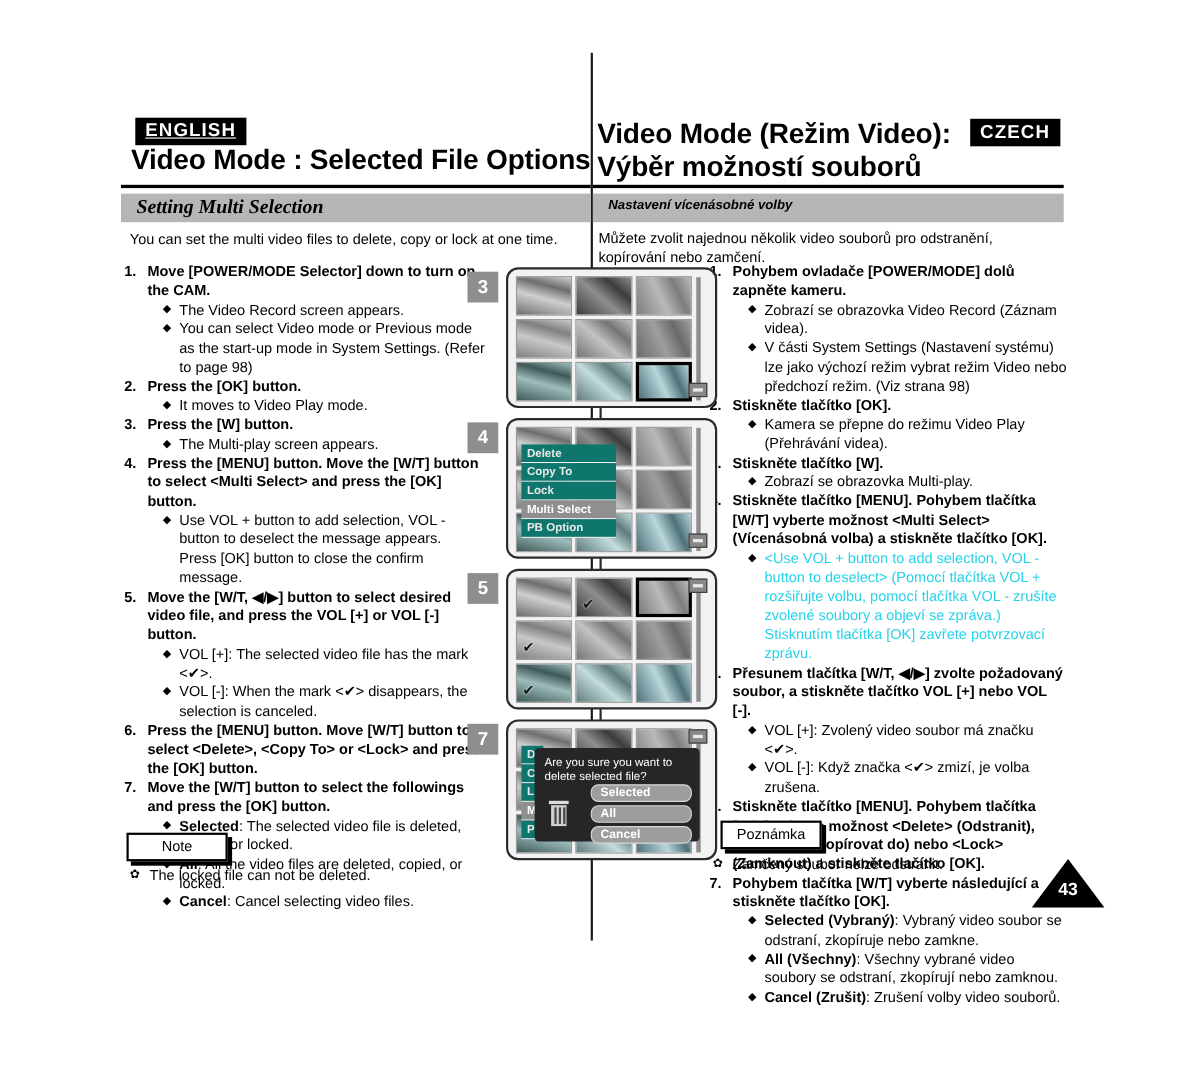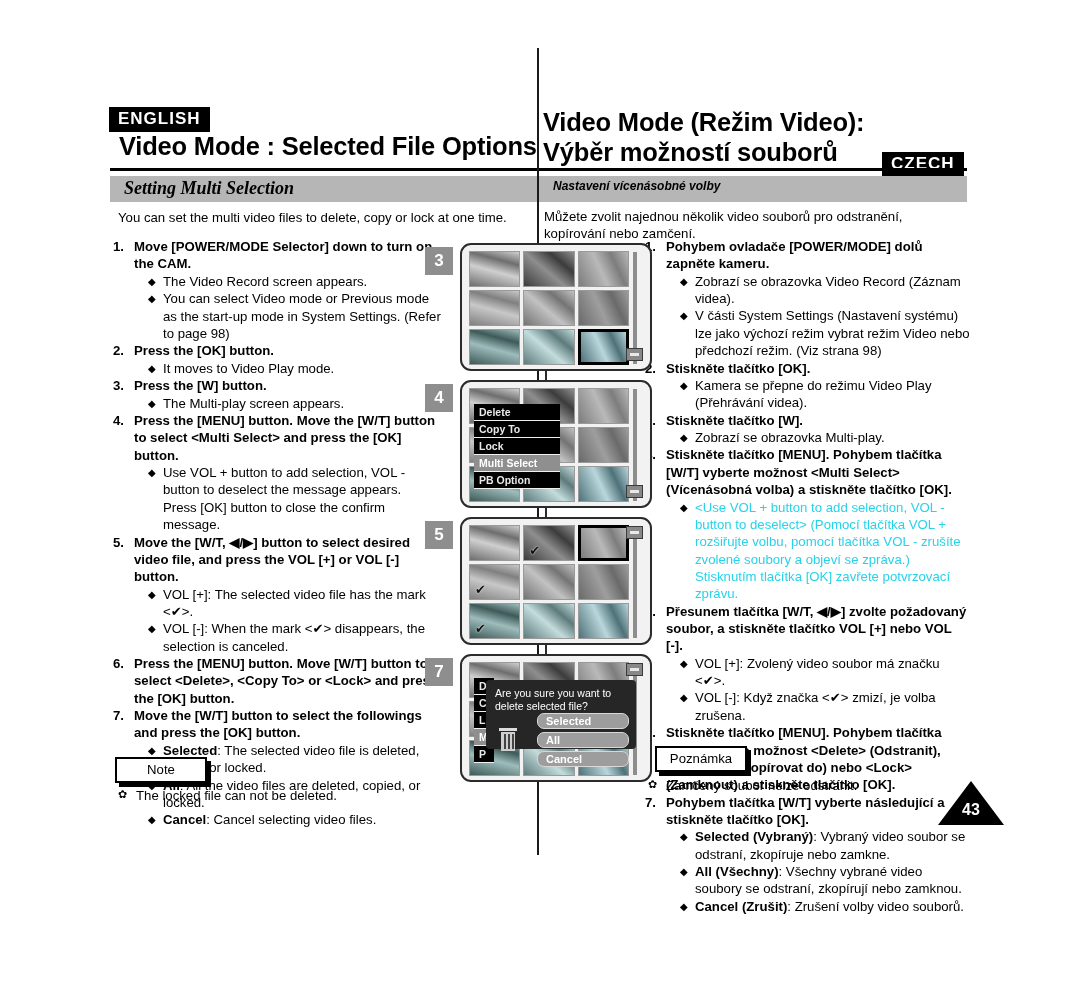--- a/index.html
+++ b/index.html
@@ -26,22 +26,22 @@
   
   .lang-badge {
     display: inline-block;
     background: #000; color: #fff;
     font-weight: bold;
     letter-spacing: 1px;
     padding: 2px 9px 3px 9px;
     font-size: 17px;
     line-height: 1.15;
   }
-  #english-badge { position: absolute; left: 109px; top: 107px; }
-  #czech-badge   { position: absolute; left: 882px; top: 108px; margin-top: 44px; }
+  #english-badge { position: absolute; left: 123px; top: 107px; text-decoration: underline; }
+  #czech-badge   { position: absolute; left: 882px; top: 108px; }
 
   #left-title {
     position: absolute; left: 119px; top: 132px;
     font-size: 25.5px; font-weight: bold;
     letter-spacing: -0.2px;
     white-space: nowrap;
   }
   #right-title {
     position: absolute; left: 543px; top: 107px;
     font-size: 25.5px; font-weight: bold;
@@ -227,35 +227,35 @@
   }
 
   
   .cam-menu {
     position: absolute;
     left: 12px; top: 22px;
     width: 86px;
     z-index: 4;
   }
   .cam-menu .mi {
-    background: #000000;
+    background: #0f766e;
     color: #e9e9e9;
     font-size: 10.5px;
     font-weight: bold;
     padding: 1.5px 5px 2.5px 5px;
     border-bottom: 1px solid #f0f0f0;
     white-space: nowrap;
   }
   .cam-menu .mi.hl { background: #8f8f8f; color: #ffffff; }
 
   
   .cam-dialog {
     position: absolute;
     left: 24px; top: 24px;
-    width: 150px; height: 69px;
+    width: 150px; height: 85px;
     background: #262626;
     border-radius: 4px;
     z-index: 6;
     color: #fff;
   }
   .cam-dialog .dmsg {
     position: absolute;
     left: 9px; top: 7px;
     width: 120px;
     font-size: 10.5px;

